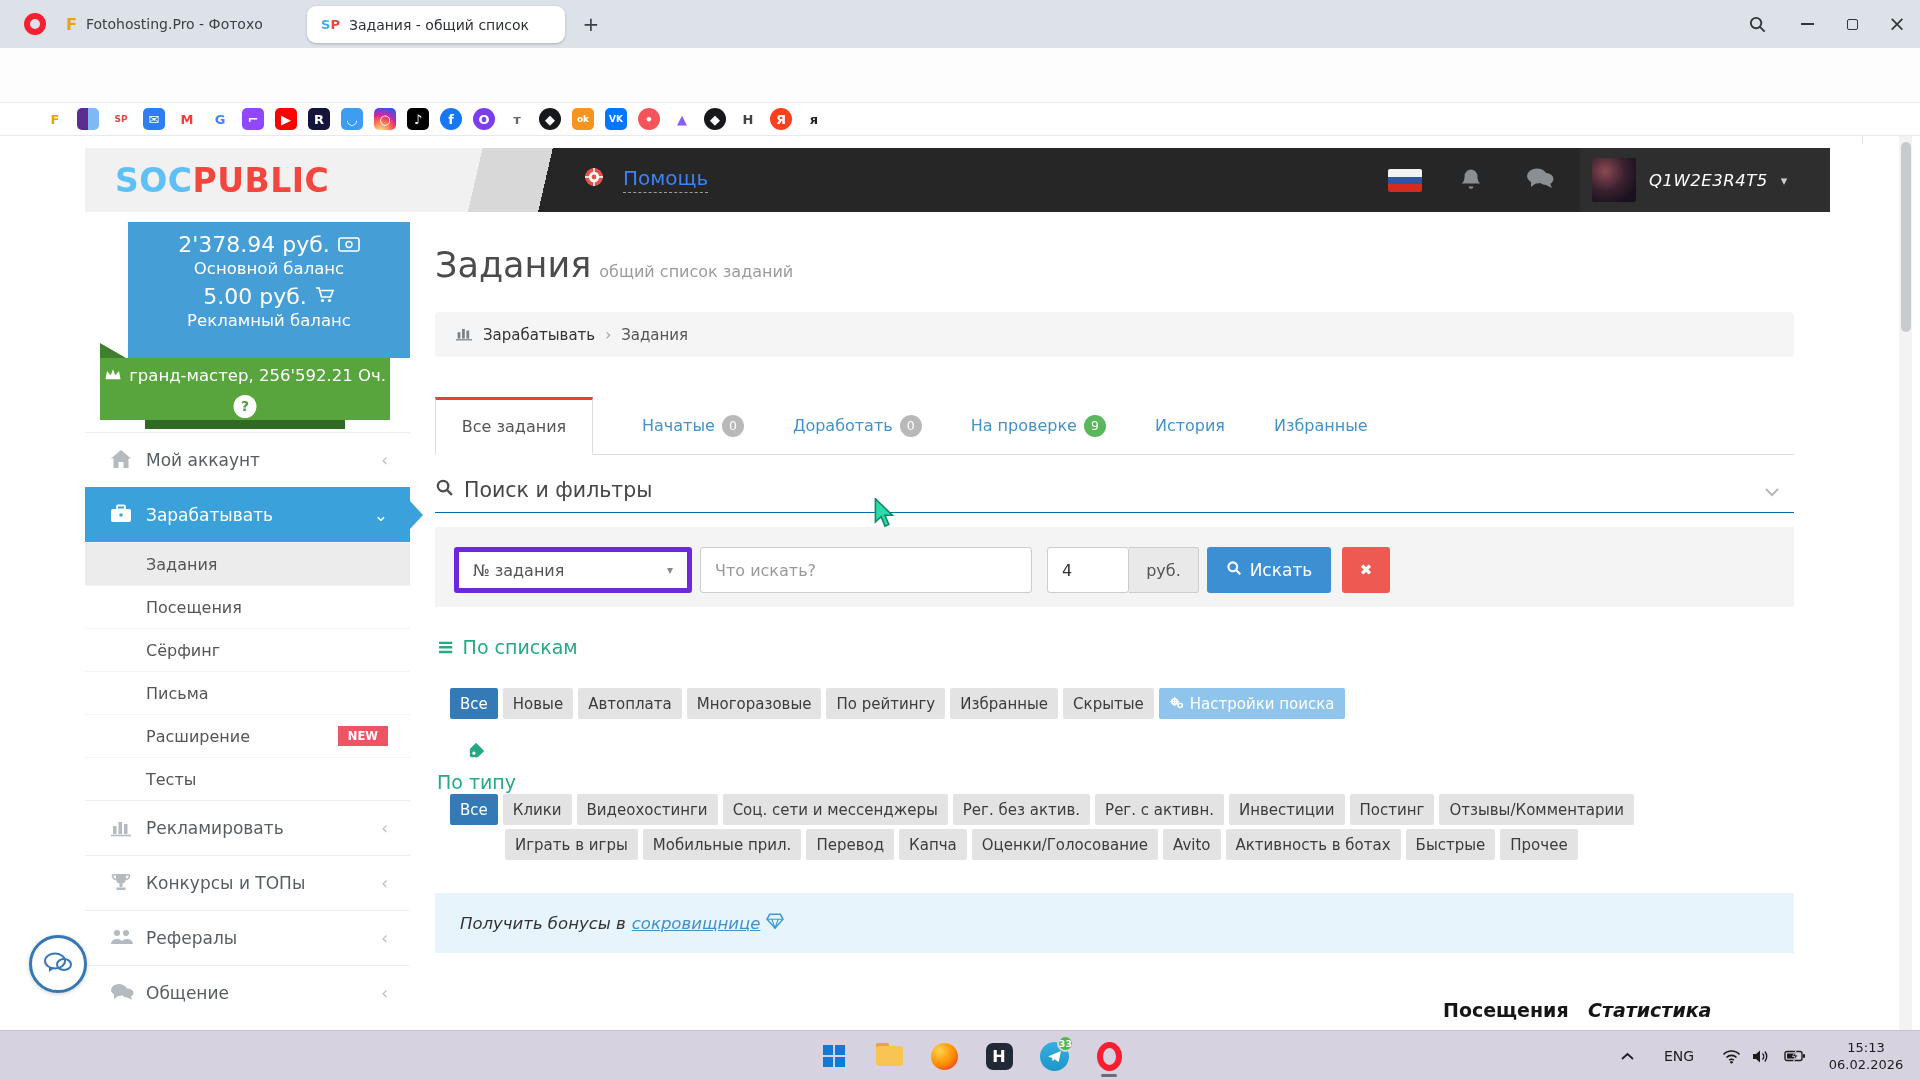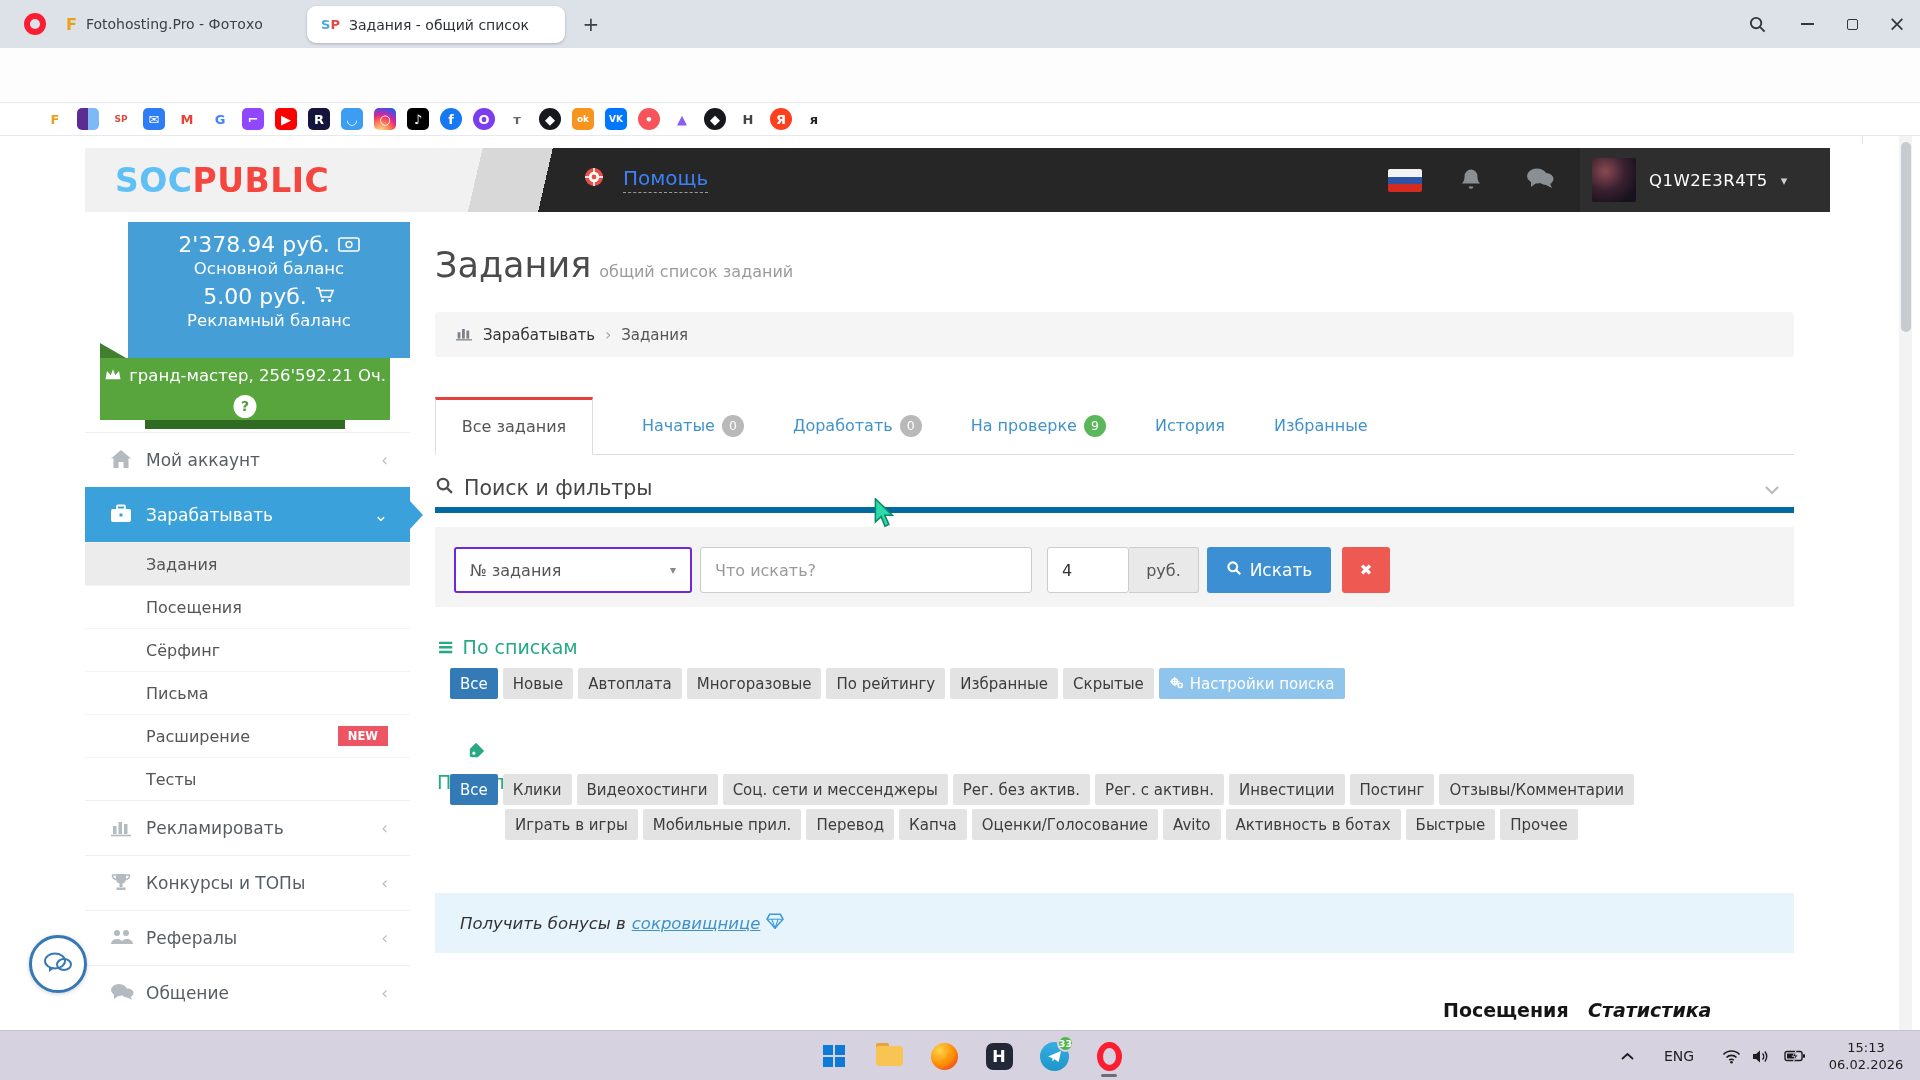--- a/index.html
+++ b/index.html
@@ -38,21 +38,21 @@
   .site-header { left:85px; top:148px; width:1745px; height:64px; background:#262626; }
   .logo-zone { left:0; top:0; width:570px; height:64px;
     background:linear-gradient(103deg,#f1f1f1 68%,#d8d8d8 68%,#d8d8d8 80%,#262626 80%); }
   .logo { left:30px; top:13px; font-size:33px; font-weight:bold; letter-spacing:.5px; }
   .logo .soc { color:#5fc0f5; } .logo .pub { color:#f4453e; }
   .help { left:498px; top:18px; display:flex; align-items:center; gap:18px; color:#3b82f6; font-size:20px; }
   .help .lbl { border-bottom:1px dashed rgba(255,255,255,.55); padding-bottom:2px; }
   .hdr-ic { top:18px; width:30px; height:26px; }
   .flag { left:1303px; top:21px; width:34px; height:23px; border-radius:2px; overflow:hidden; }
   .flag i { display:block; height:33.4%; }
-  .userblock { left:1495px; top:0; width:250px; height:64px; background:#2e2e2e; display:flex; align-items:center; gap:13px; padding-left:12px; color:#fff; }
+  .userblock { left:1495px; top:0; width:250px; height:64px; background:#2e2e2e; display:flex; align-items:center; gap:13px; padding-left:12px; color:#fff;font-style:italic; }
   .avatar { width:44px; height:44px; border-radius:2px;
     background:radial-gradient(circle at 30% 30%,#8a4a52,#3a2030 45%,#17121c 80%), #1a141e; }
   .uname { font-size:16.5px; letter-spacing:.5px; }
   .ucaret { color:#cfcfcf; font-size:13px; }
 
   
   .balance { left:128px; top:222px; width:282px; height:136px; background:#459ed6; color:#fff; text-align:center; padding-top:10px; z-index:3; }
   .balance .amt { font-size:22px; display:flex; align-items:center; justify-content:center; gap:8px; }
   .balance .lbl { font-size:16.5px; margin:2px 0 6px; }
   .ribbon { left:100px; top:358px; width:290px; height:62px; background:#58a53e; z-index:2; color:#fff; text-align:center; }
@@ -84,35 +84,35 @@
   .crumbs { left:435px; top:312px; width:1359px; height:45px; background:#f5f5f5; border-radius:4px; display:flex; align-items:center; gap:10px; padding-left:20px; font-size:15px; color:#333; }
   .crumbs .sep { color:#9aa0a5; }
   .crumbs .cur { color:#555; }
 
   .tabsrow { left:435px; top:397px; width:1359px; height:58px; border-bottom:1px solid #ddd; display:flex; align-items:center; }
   .ftab-active { width:158px; height:58px; border:1px solid #ddd; border-bottom:1px solid #fff; border-top:3px solid #e7413b; background:#fff; display:flex; align-items:center; justify-content:center; font-size:16px; color:#555; }
   .ftab { margin-left:49px; color:#4293c9; font-size:16px; display:flex; align-items:center; gap:7px; }
   .cnt { display:inline-flex; align-items:center; justify-content:center; min-width:22px; height:22px; border-radius:11px; background:#b9b9b9; color:#fff; font-size:12.5px; }
   .cnt.green { background:#5bb75b; }
 
-  .searchhead { left:435px; top:468px; width:1359px; height:45px; border-bottom:6px solid #0369a1; display:flex; align-items:center; gap:10px; font-size:20.5px; color:#464646; }
+  .searchhead { left:435px; top:468px; width:1359px; height:45px; border-bottom:1px solid #0369a1; display:flex; align-items:center; gap:10px; font-size:20.5px; color:#464646; }
   .searchhead .collapse { position:absolute; right:14px; }
 
   .fpanel { left:435px; top:527px; width:1359px; height:80px; background:#f4f4f4; }
-  .fsel { left:1019px; top:547px; width:238px; height:46px; background:#fff; border:2px solid #6d28d9; border-radius:3px; font-size:16px; color:#555; display:flex; align-items:center; padding:0 14px; }
+  .fsel { left:1019px; top:547px; width:238px; height:46px; background:#fff; border:5px solid #6d28d9; border-radius:3px; font-size:16px; color:#555; display:flex; align-items:center; padding:0 14px; }
   .fsel .car { margin-left:auto; color:#888; font-size:12px; }
   .finput { position:absolute; height:46px; border:1px solid #ccc; border-radius:3px; font-size:16px; color:#333; padding:0 14px; font-family:"DejaVu Sans",sans-serif; background:#fff; }
   .finput::placeholder { color:#9a9a9a; }
   .addon { left:1129px; top:547px; width:70px; height:46px; background:#e9e9e9; border:1px solid #ccc; border-left:none; border-radius:0 3px 3px 0; display:flex; align-items:center; justify-content:center; font-size:16px; color:#555; }
   .btn-search { left:1207px; top:547px; width:124px; height:46px; background:#3d8fd4; border-radius:3px; color:#fff; font-size:17px; display:flex; align-items:center; justify-content:center; gap:8px; }
   .btn-clear { left:1342px; top:547px; width:48px; height:46px; background:#ee5a52; border-radius:3px; color:#fff; font-weight:bold; font-size:15px; display:flex; align-items:center; justify-content:center; }
 
   .sect-head { position:absolute; display:flex; align-items:center; gap:8px; font-size:19px; color:#26a984; }
   .listglyph { font-size:21px; font-weight:bold; line-height:1; }
-  .chipsrow { position:absolute; display:flex; gap:5px; align-items:center; }
+  .chipsrow { position:absolute; display:flex; gap:5px; align-items:center;margin-top:20px; }
   [data-list] { display:contents; }
   .chip { height:31px; display:inline-flex; align-items:center; padding:0 10px; background:#e3e3e3; color:#3c3c3c; font-size:15px; border-radius:2px; white-space:nowrap; }
   .first-active [data-list] .chip:first-child { background:#337ab7; color:#fff; }
   .chip.settings { background:#8fc5ec; color:#fff; gap:6px; }
 
   .banner { left:435px; top:893px; width:1359px; height:60px; background:#e8f4fb; display:flex; align-items:center; padding-left:25px; font-style:italic; font-size:16.5px; color:#333; gap:6px; }
   .banner a { color:#4191c9; }
   .colhead { position:absolute; top:999px; font-size:19px; font-weight:bold; color:#151515; }
 
   .pg-scroll { left:1899px; top:136px; width:13px; height:894px; background:#f3f3f3; }

